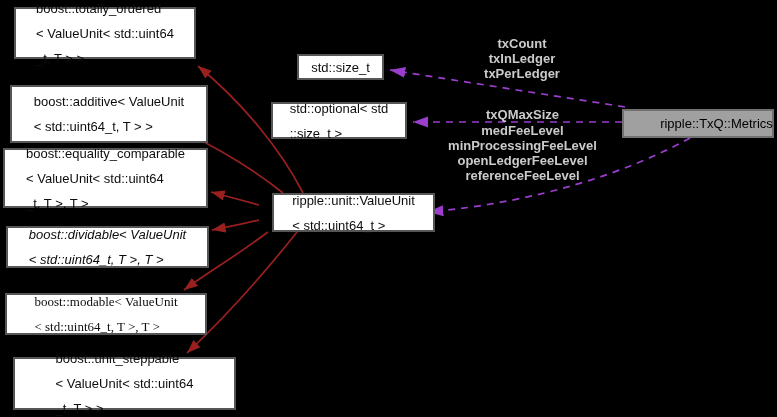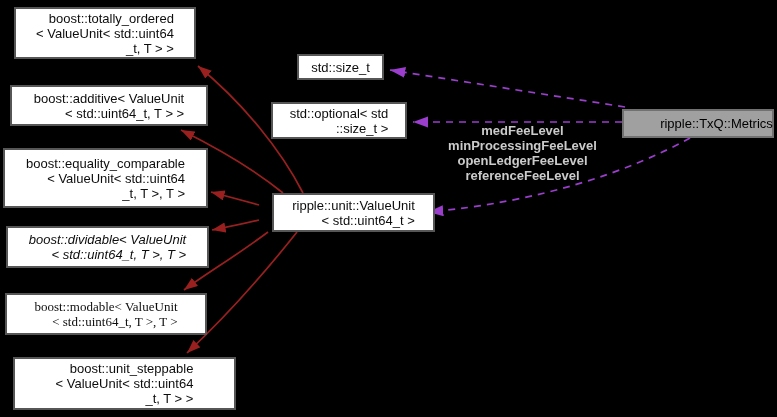--- a/index.html
+++ b/index.html
@@ -21,25 +21,25 @@
     width: 777px;
     height: 417px;
   }
   .node {
     position: absolute;
     box-sizing: border-box;
     background: #ffffff;
     border: 2px solid #565656;
     color: #0d0d0d;
     font-size: 13px;
-    line-height: 15px;
+    line-height: 25px;
     display: flex;
     align-items: center;
     justify-content: center;
-    text-align: right;
+    text-align: left;
     white-space: pre-line;
     cursor: pointer;
   }
   .node.highlight {
     background: #a0a0a0;
     border: 2px solid #717171;
     color: #000;
     padding-left: 37px;
   }
   .edge-label {
@@ -89,21 +89,21 @@
 
     <path class="purple-edge" d="M 625,107 L 390,70" marker-end="url(#purplehead)"></path>
     <path class="purple-edge" d="M 622,122 L 413,122" marker-end="url(#purplehead)"></path>
     <path class="purple-edge" d="M 690,138 C 628,172 540,202 428,212" marker-end="url(#purplehead)"></path>
   </svg>
 
   <div class="node" style="left:14px; top:7px; width:182px; height:52px;">boost::totally_ordered
 &lt; ValueUnit&lt; std::uint64
 _t, T &gt; &gt;</div>
 
-  <div class="node" style="left:10px; top:85px; width:198px; height:41px;">boost::additive&lt; ValueUnit
+  <div class="node" style="left:10px; top:85px; width:198px; height:58px;">boost::additive&lt; ValueUnit
 &lt; std::uint64_t, T &gt; &gt;</div>
 
   <div class="node" style="left:3px; top:148px; width:205px; height:60px;">boost::equality_comparable
 &lt; ValueUnit&lt; std::uint64
 _t, T &gt;, T &gt;</div>
 
   <div class="node" style="left:6px; top:226px; width:203px; height:42px;font-style:italic;">boost::dividable&lt; ValueUnit
 &lt; std::uint64_t, T &gt;, T &gt;</div>
 
   <div class="node" style="left:5px; top:293px; width:202px; height:42px;font-family:Liberation Serif, serif;">boost::modable&lt; ValueUnit
@@ -116,20 +116,24 @@
   <div class="node" style="left:271px; top:102px; width:136px; height:37px;">std::optional&lt; std
 ::size_t &gt;</div>
 
   <div class="node" style="left:297px; top:54px; width:87px; height:26px;">std::size_t</div>
 
   <div class="node" style="left:272px; top:193px; width:163px; height:39px;">ripple::unit::ValueUnit
 &lt; std::uint64_t &gt;</div>
 
   <div class="node highlight" style="left:622px; top:109px; width:152px; height:29px;">ripple::TxQ::Metrics</div>
 
+  <div class="edge-label lbl1">txCount
+txInLedger
+txPerLedger</div>
 
+  <div class="edge-label lbl2">txQMaxSize</div>
 
   <div class="edge-label lbl3">medFeeLevel
 minProcessingFeeLevel
 openLedgerFeeLevel
 referenceFeeLevel</div>
 
 </div>
 
 </body></html>

